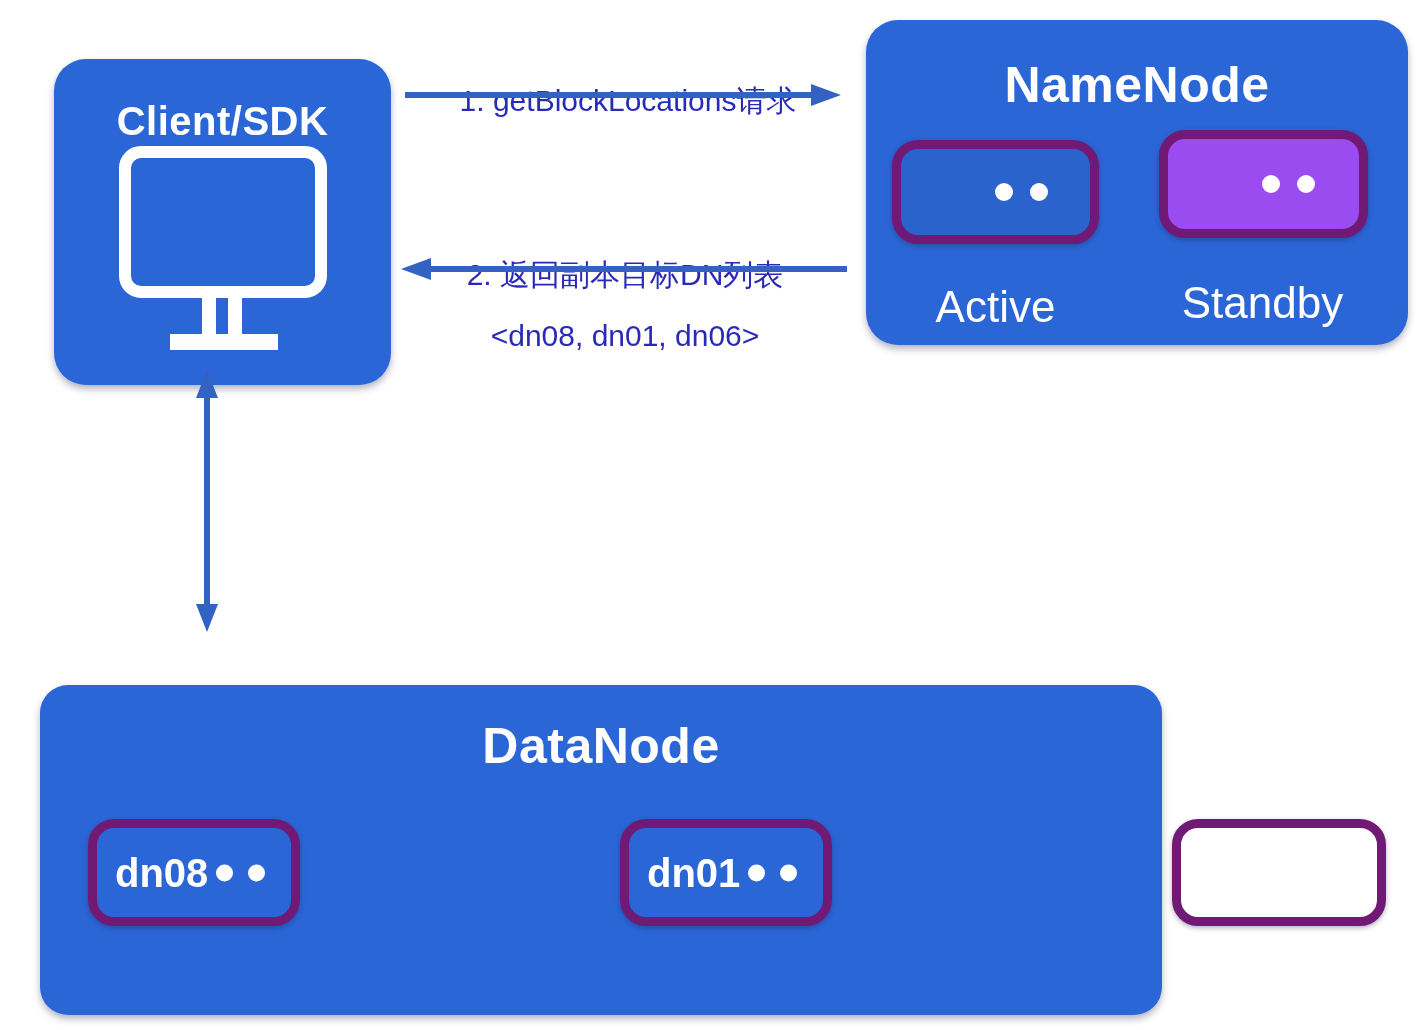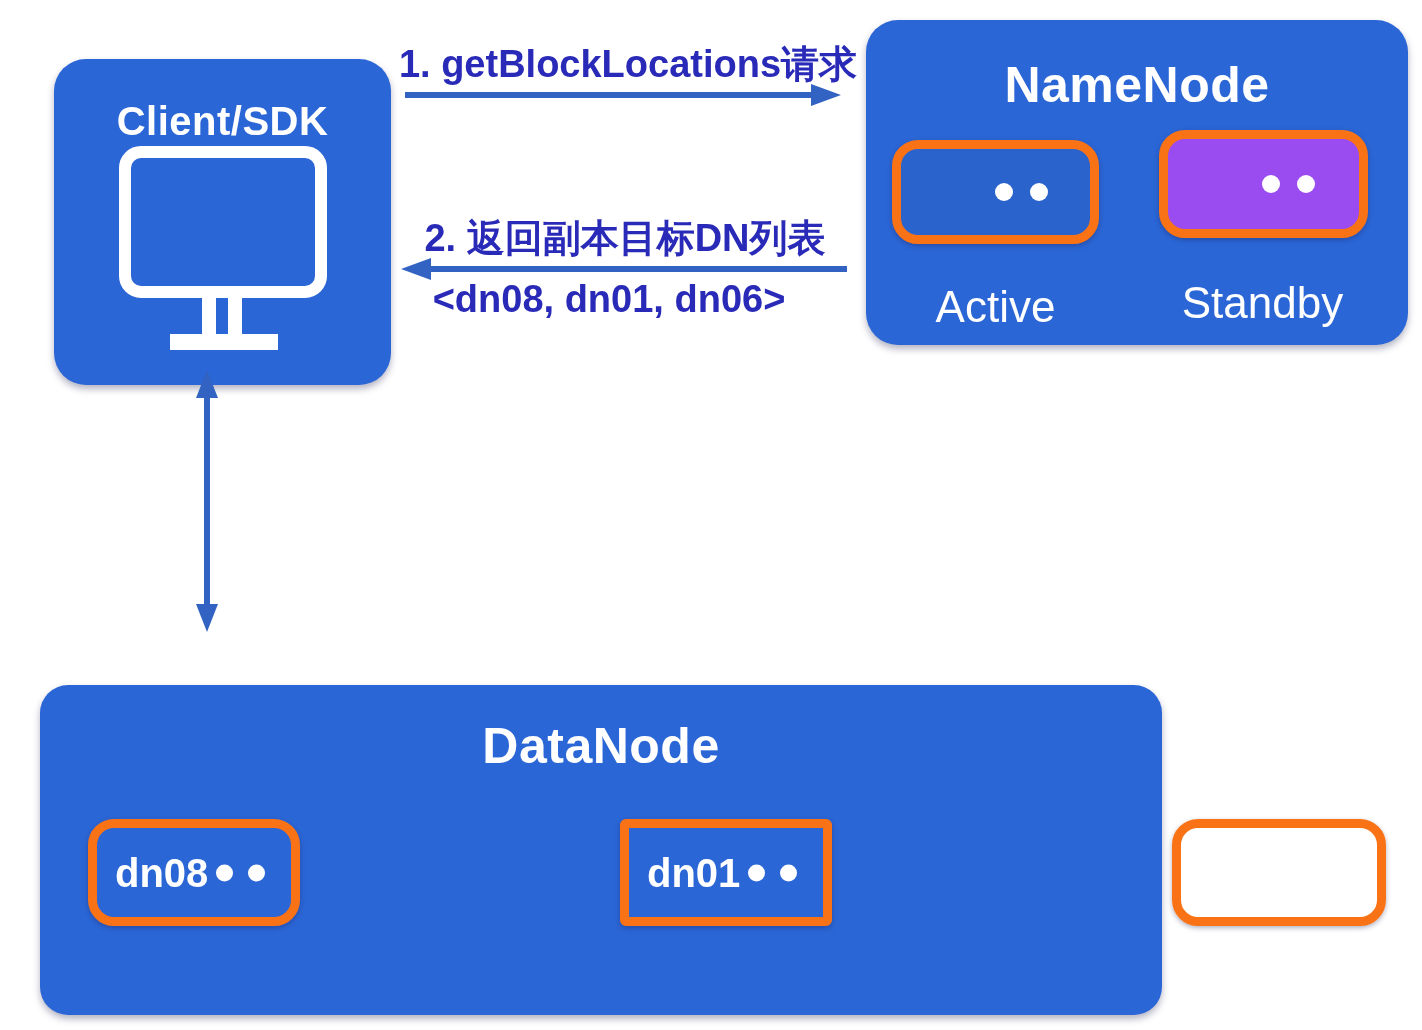--- a/index.html
+++ b/index.html
@@ -31,21 +31,21 @@
     text-align: center;
     font-size: 50px;
     font-weight: 600;
     letter-spacing: 0.5px;
     color: #ffffff;
   }
 
   
   .server {
     position: absolute;
-    border: 9px solid #f97316;
+    border: 9px solid #701a75;
     border-radius: 26px;
     box-sizing: border-box;
     display: flex;
     align-items: center;
     box-shadow: 0 2px 5px rgba(30,30,80,0.35);
   }
   .server.blue-fill   { background: #2b63cd; }
   .server.purple-fill { background: #9a4cf0; }
   .dots {
     position: absolute;
@@ -73,25 +73,26 @@
     text-align: center;
     font-size: 44px;
     font-weight: 400;
     color: #ffffff;
   }
 
   
   .step-label {
     position: absolute;
     color: #2a2ab8;
-    font-size: 38px;
-    font-weight: 700;
+    font-size: 30px;
+    font-weight: 400;
     text-align: center;
     white-space: nowrap;
     line-height: 44px;
+    margin-top: 37px;
   }
 
   svg.arrow { position: absolute; overflow: visible; }
 </style>
 </head>
 <body>
 
 <div class="stage">
 
   <div class="bluebox" style="left:54px; top:20px; width:337px; height:326px;margin-top:39px;">
@@ -108,21 +109,21 @@
   <svg class="arrow" style="left:405px; top:84px;" width="436" height="22" viewBox="0 0 436 22">
     <line x1="0" y1="11" x2="412" y2="11" stroke="#3263c2" stroke-width="6"></line>
     <polygon points="436,11 406,0 406,22" fill="#3263c2"></polygon>
   </svg>
 
   <div class="step-label" style="left:400px; top:216px; width:450px;">2. 返回副本目标DN列表</div>
   <svg class="arrow" style="left:401px; top:258px;" width="446" height="22" viewBox="0 0 446 22">
     <line x1="24" y1="11" x2="446" y2="11" stroke="#3263c2" stroke-width="6"></line>
     <polygon points="0,11 30,0 30,22" fill="#3263c2"></polygon>
   </svg>
-  <div class="step-label" style="left:384px; top:277px; width:450px;">&lt;dn08, dn01, dn06&gt;</div>
+  <div class="step-label" style="left:400px; top:277px; width:450px;">&lt;dn08, dn01, dn06&gt;</div>
 
   <div class="bluebox" style="left:866px; top:20px; width:542px; height:325px;">
     <div class="box-title" style="top:36px;">NameNode</div>
 
     <div class="server blue-fill" style="left:26px; top:120px; width:207px; height:104px;">
       <div class="dots" style="right:42px;">
         <div class="dot"></div>
         <div class="dot"></div>
       </div>
     </div>
@@ -147,21 +148,21 @@
     <div class="box-title" style="top:32px;">DataNode</div>
 
     <div class="server" style="left:48px; top:134px; width:212px; height:107px;">
       <span class="server-label">dn08</span>
       <div class="dots" style="right:26px; gap:15px;">
         <div class="dot" style="width:17px;height:17px;"></div>
         <div class="dot" style="width:17px;height:17px;"></div>
       </div>
     </div>
 
-    <div class="server" style="left:580px; top:134px; width:212px; height:107px;border-radius:6px;">
+    <div class="server" style="left:580px; top:134px; width:212px; height:107px;">
       <span class="server-label">dn01</span>
       <div class="dots" style="right:26px; gap:15px;">
         <div class="dot" style="width:17px;height:17px;"></div>
         <div class="dot" style="width:17px;height:17px;"></div>
       </div>
     </div>
 
     <div class="server" style="left:1132px; top:134px; width:214px; height:107px;padding-left:40px;">
       <span class="server-label">dn06</span>
       <div class="dots" style="right:26px; gap:15px;">

